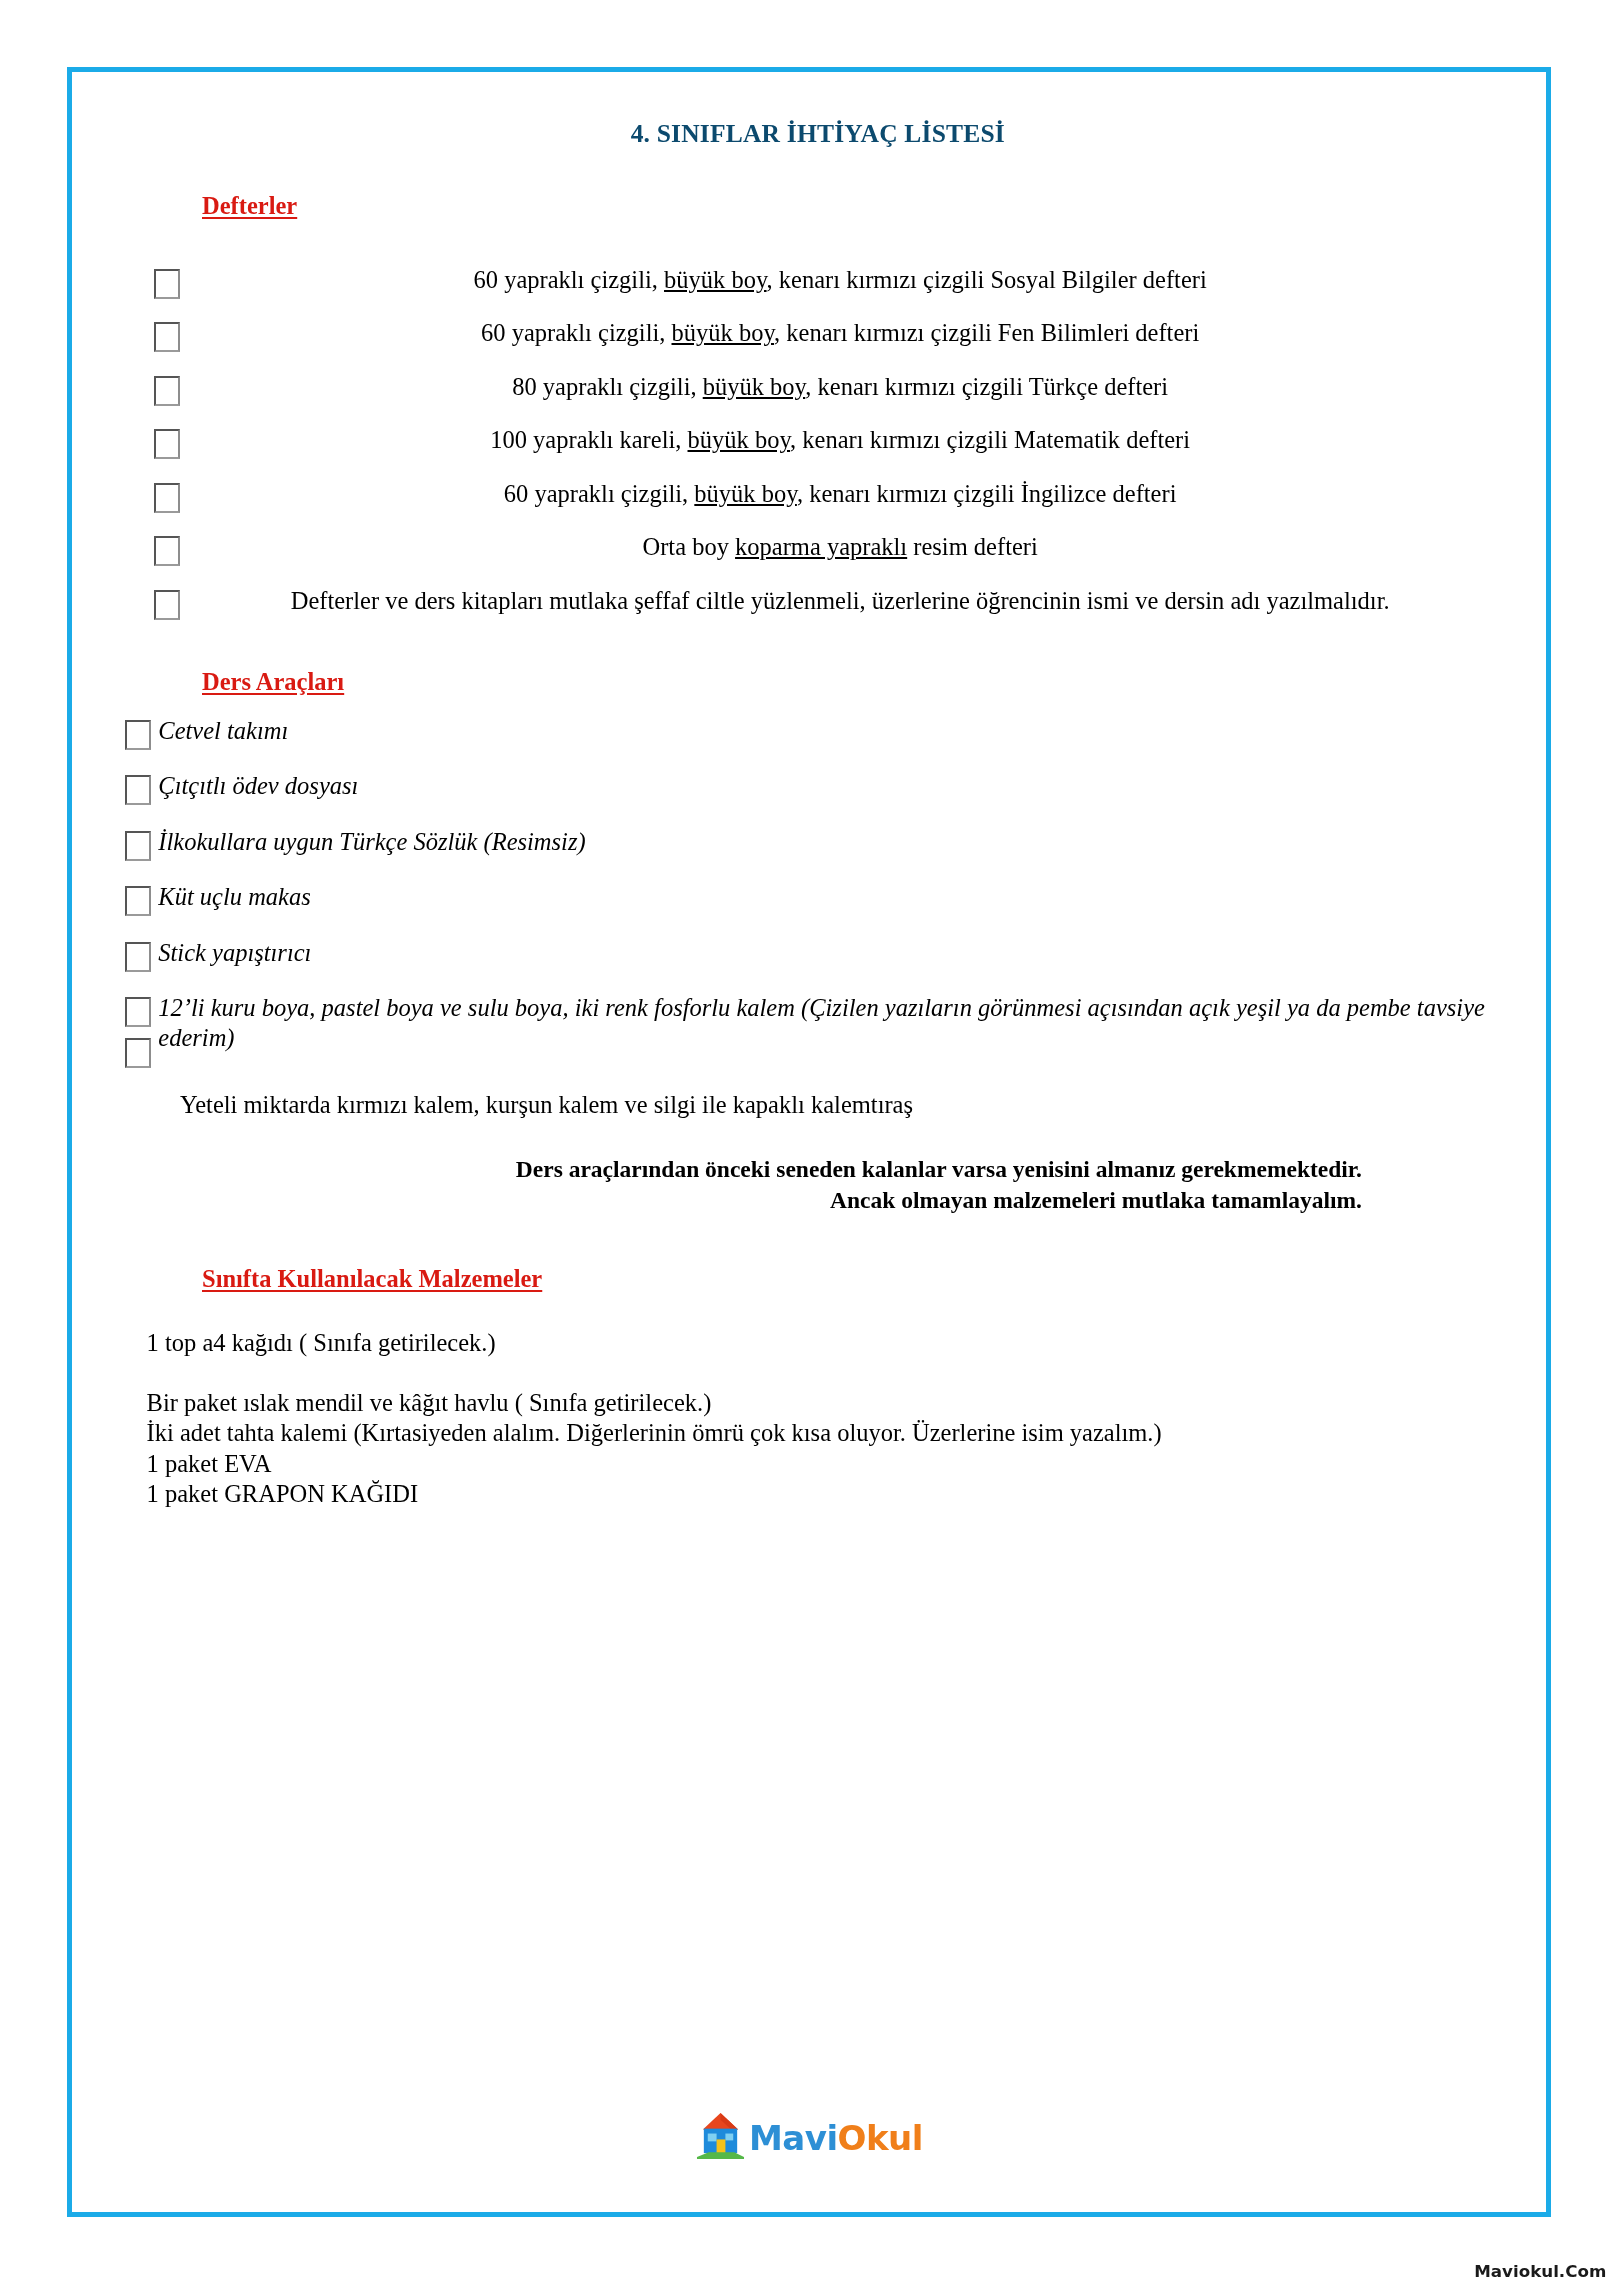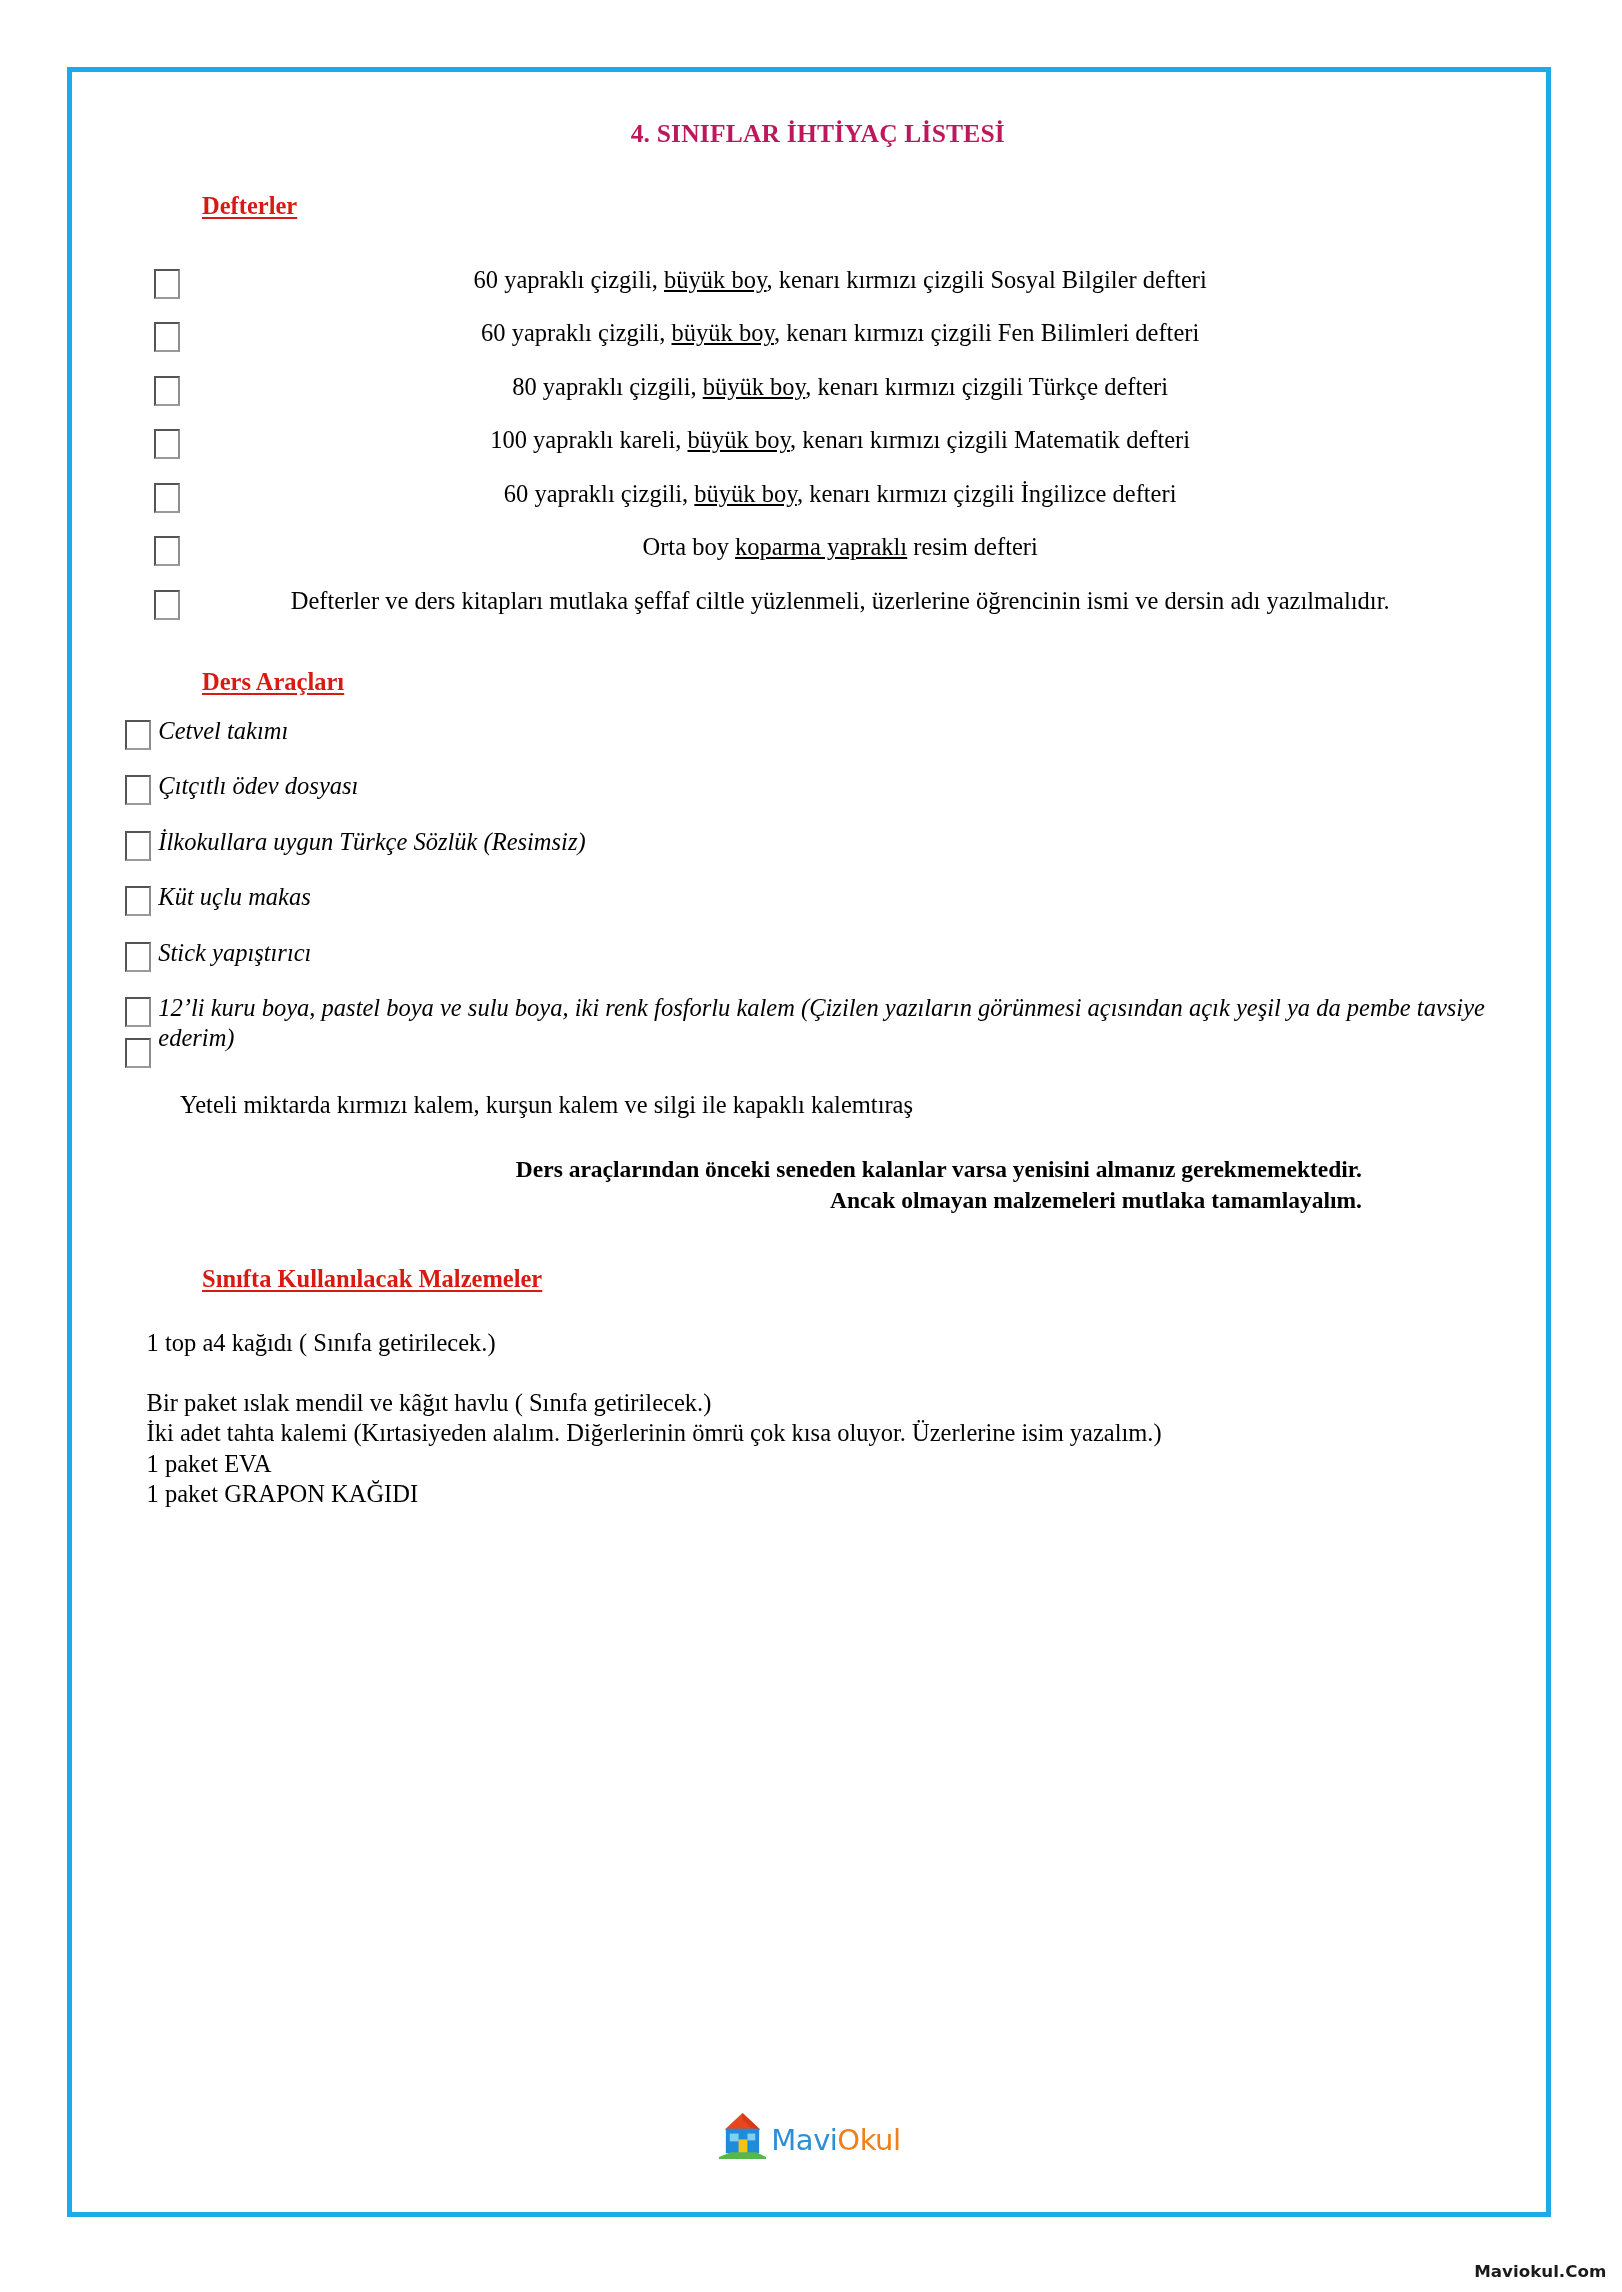--- a/index.html
+++ b/index.html
@@ -34,21 +34,21 @@
     top: 0;
     right: 0;
     bottom: 0;
     padding: 23.5px 53px 0 53px;
     box-sizing: border-box;
   }
 
   
   .doc-title {
     text-align: center;
-    color: #be185d;
+    color: #0c4a6e;
     font-weight: bold;
     font-size: 25.5px;
     letter-spacing: 0.2px;
     margin: 23.5px 0 0 0;
     padding-left: 17.6px;
   }
 
   
   .section-heading {
     color: #D91A12;
@@ -143,22 +143,22 @@
     align-items: center;
   }
   .logo {
     display: flex;
     align-items: flex-end;
     gap: 2.9px;
   }
   .logo-mark { display: block; }
   .logo-text {
     font-family: "DejaVu Sans", sans-serif;
-    font-weight: normal;
-    font-size: 29px;
+    font-weight: bold;
+    font-size: 34px;
     letter-spacing: -0.5px;
     line-height: 1;
     padding-bottom: 4.9px;
   }
   .logo-mavi { color: #2D8FD5; }
   .logo-okul { color: #F07F1A; }
 
   
   .footer-credit {
     position: absolute;

